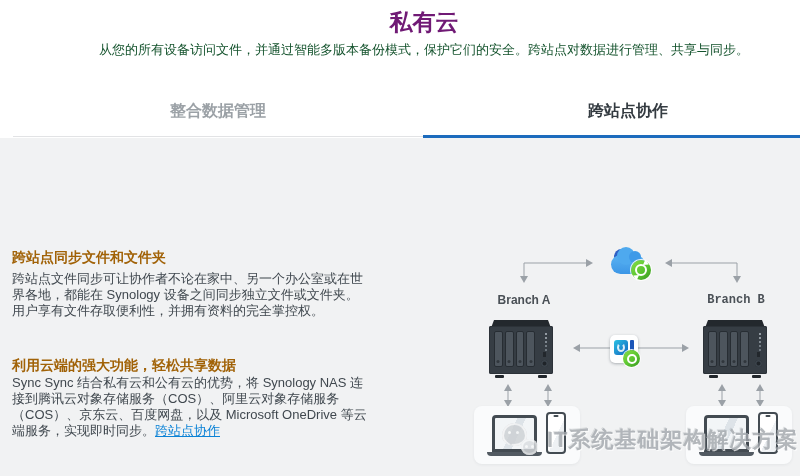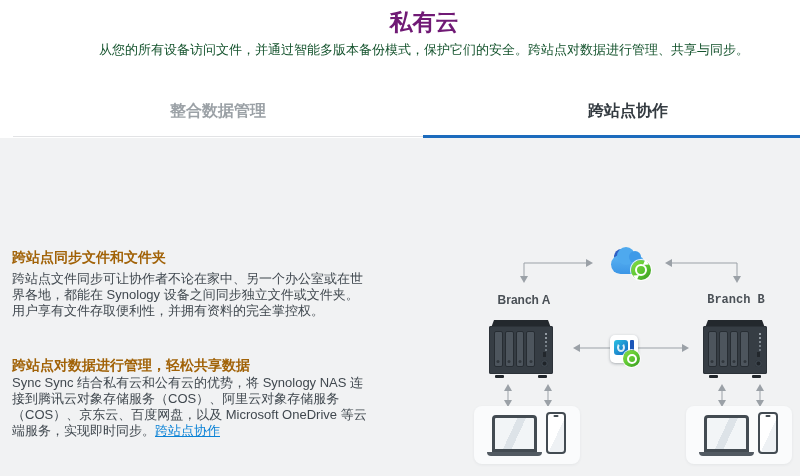--- a/index.html
+++ b/index.html
@@ -102,21 +102,21 @@
 
   <div class="tab tab-inactive">整合数据管理</div>
   <div class="tab tab-active">跨站点协作</div>
   <div class="tab-rail"></div>
   <div class="tab-underline"></div>
 
   <div class="section-bg"></div>
 
   <div class="feature-h h1">跨站点同步文件和文件夹</div>
   <p class="feature-p p1">跨站点文件同步可让协作者不论在家中、另一个办公室或在世界各地，都能在 Synology 设备之间同步独立文件或文件夹。用户享有文件存取便利性，并拥有资料的完全掌控权。</p>
-  <div class="feature-h h2">跨站点对数据进行管理，轻松共享数据</div>
+  <div class="feature-h h2">利用云端的强大功能，轻松共享数据</div>
   <p class="feature-p p2"><span>Sync Sync 结合私有云和公有云的优势，将 Synology NAS 连接到腾讯云对象存储服务（COS）、阿里云对象存储服务（COS）、京东云、百度网盘，以及 Microsoft OneDrive 等云端服务，实现即时同步。</span><a class="more-link">跨站点协作</a></p>
 
   <svg class="diagram-svg" width="350" height="246" viewBox="0 0 350 246">
     <g stroke="#9ba1a7" stroke-width="1" fill="none">
       <path d="M74,47 V33 H137"></path>
       <path d="M221,33 H287 V47"></path>
       <line x1="129" y1="118" x2="233" y2="118"></line>
       <line x1="58" y1="160" x2="58" y2="171"></line>
       <line x1="98" y1="160" x2="98" y2="171"></line>
       <line x1="272" y1="160" x2="272" y2="171"></line>
@@ -196,14 +196,27 @@
       <div class="screen"></div>
       <div class="base"></div>
     </div>
   <div class="phone ph-a"></div>
   <div class="laptop lap-b">
       <div class="screen"></div>
       <div class="base"></div>
     </div>
   <div class="phone ph-b"></div>
 
+  <div class="watermark">
+    <span class="wm-icon">
+      <span class="wm-bubble-big">
+        <span class="wm-eye" style="left:6px;top:8px;"></span>
+        <span class="wm-eye" style="left:14px;top:8px;"></span>
+      </span>
+      <span class="wm-bubble-small">
+        <span class="wm-eye" style="left:4px;top:6px;"></span>
+        <span class="wm-eye" style="left:10px;top:6px;"></span>
+      </span>
+    </span>
+    <span class="wm-text">IT系统基础架构解决方案</span>
+  </div>
 
 </div>
 
 </body></html>

